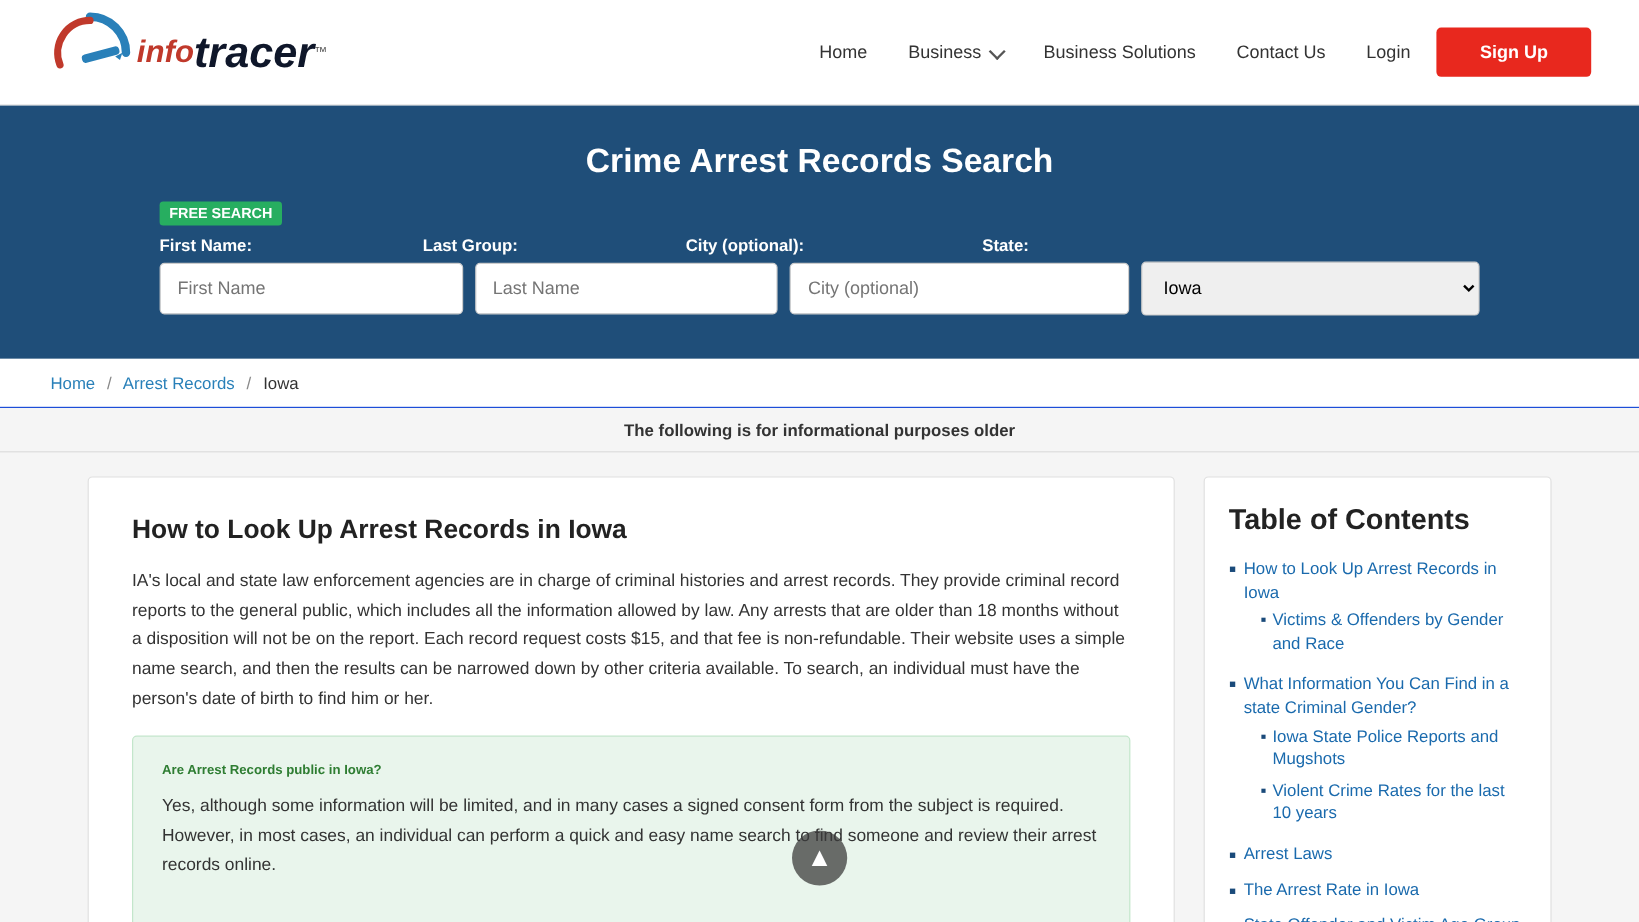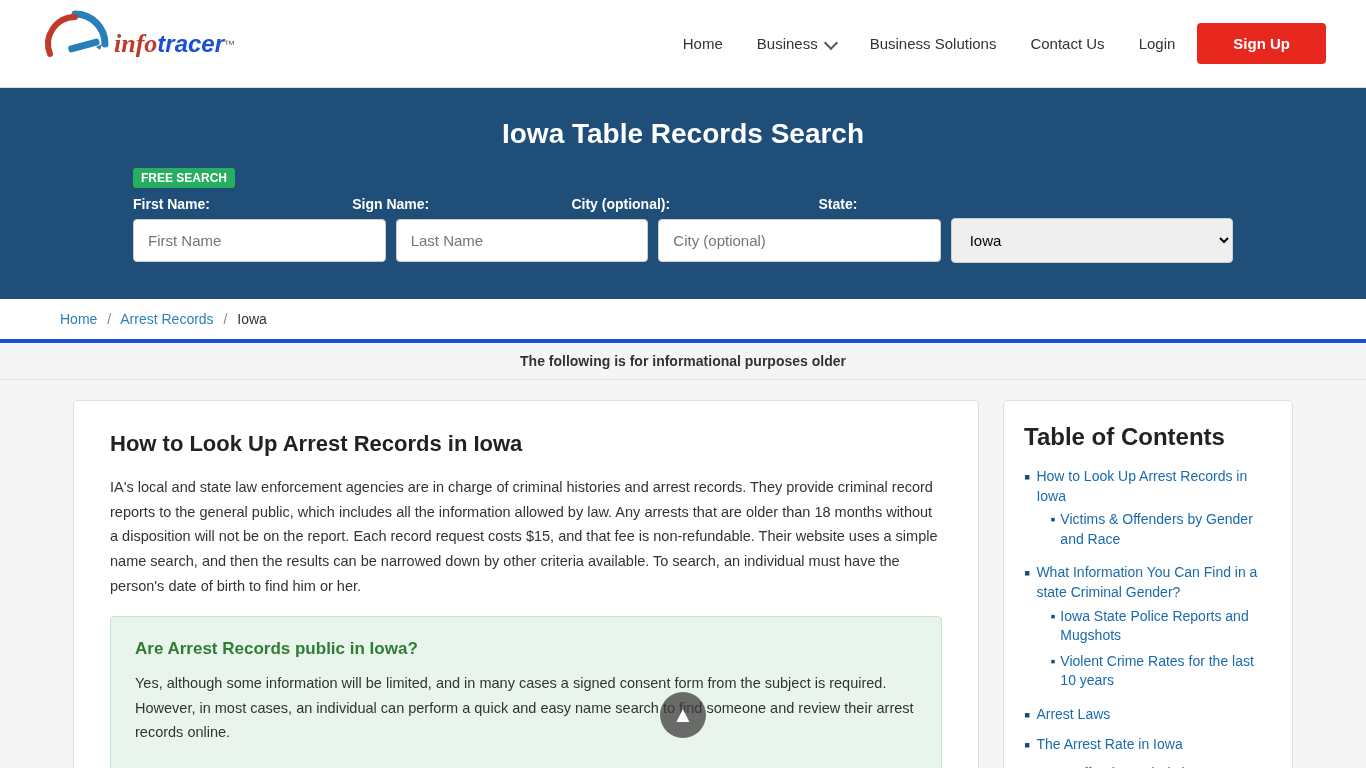--- a/index.html
+++ b/index.html
@@ -117,22 +117,22 @@
       font-weight: bold;
       border-radius: 4px;
       cursor: pointer;
       flex: 1.2;
       letter-spacing: 1px;
     }
 
     
     .breadcrumb-bar {
       background: #fff;
-      padding: 12px 60px;
-      border-bottom: 4px solid #1d4ed8;
+      padding: 12px 42px;
+      border-bottom: 1px solid #1d4ed8;
       font-size: 14px;
     }
     .breadcrumb-bar a { color: #2980b9; text-decoration: none; }
     .breadcrumb-sep { margin: 0 6px; color: #888; }
 
     
     .info-bar {
       background: #f5f5f5;
       text-align: center;
       padding: 10px;
@@ -176,21 +176,21 @@
 
     .green-box {
       background: #e9f5ec;
       border: 1px solid #c3e6cb;
       border-radius: 4px;
       padding: 22px 24px;
       margin-top: 10px;
     }
     .green-box h3 {
       color: #2e7d32;
-      font-size: 17px;
+      font-size: 11px;
       font-weight: bold;
       margin-bottom: 12px;
     }
     .green-box p {
       font-size: 14.5px;
       color: #333;
       line-height: 1.7;
     }
 
     
@@ -288,44 +288,44 @@
     <svg class="logo-svg" viewBox="0 0 70 70">
 
       <path d="M35 5 A30 30 0 0 1 65 35" stroke="#2980b9" stroke-width="7" fill="none" stroke-linecap="round"></path>
 
       <path d="M35 8 A27 27 0 0 0 10 45" stroke="#c0392b" stroke-width="6" fill="none" stroke-linecap="round"></path>
 
       <rect x="28" y="33" width="32" height="7" rx="3" fill="#2980b9" transform="rotate(-15 44 37)"></rect>
 
       <polygon points="56,38 62,35 60,41" fill="#2980b9"></polygon>
     </svg>
-    <span style="font-size:26px; font-weight:bold; font-style:italic; color:#c0392b;font-family:Liberation Serif, serif;">info</span>
-      <span style="font-size:24px; font-weight:bold; font-style:italic; color:#1d4ed8;">tracer</span>
+    <span style="font-size:26px; font-weight:bold; font-style:italic; color:#c0392b;">info</span>
+      <span style="font-size:36px; font-weight:bold; font-style:italic; color:#0f172a;">tracer</span>
       <span style="font-size:11px; color:#555; vertical-align:super;">™</span>
   </div>
   <nav>
     <a href="#">Home</a>
     <a href="#" class="nav-searches">
       <span>Business</span>
       <span class="chevron-icon"></span>
     </a>
     <a href="#">Business Solutions</a>
     <a href="#">Contact Us</a>
     <a href="#" class="nav-btn-login">Login</a>
     <a href="#" class="nav-btn-signup">Sign Up</a>
   </nav>
 </header>
 
 <section class="hero">
-  <h1>Iowa Table Records Search</h1>
+  <h1>Crime Arrest Records Search</h1>
   <div class="search-form-wrapper">
     <span class="free-search-badge">FREE SEARCH</span>
     <div class="search-labels">
       <div class="search-label search-label-first">First Name:</div>
-      <div class="search-label search-label-last">Sign Name:</div>
+      <div class="search-label search-label-last">Last Group:</div>
       <div class="search-label search-label-city">City (optional):</div>
       <div class="search-label search-label-state">State:</div>
       <div style="flex:1.2;"></div>
     </div>
     <div class="search-inputs">
       <input type="text" class="first-name" placeholder="First Name" style="">
       <input type="text" class="last-name" placeholder="Last Name" style="">
       <input type="text" class="city" placeholder="City (optional)" style="">
       <select class="state">
         <option>Iowa</option>

